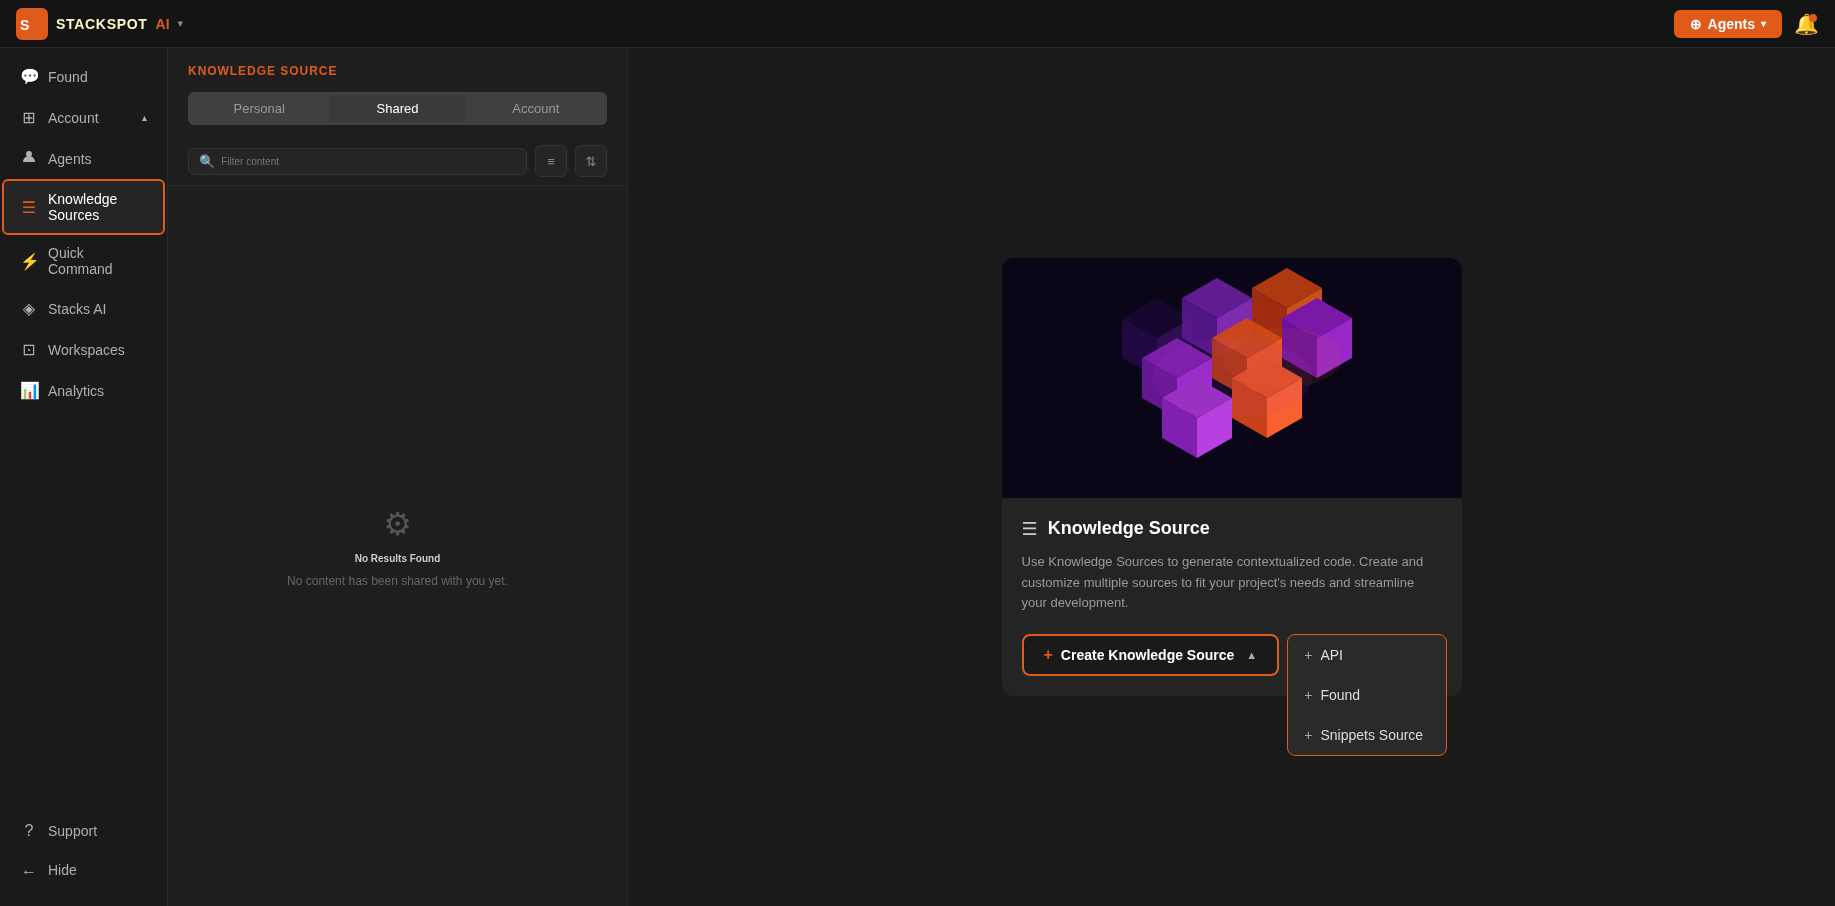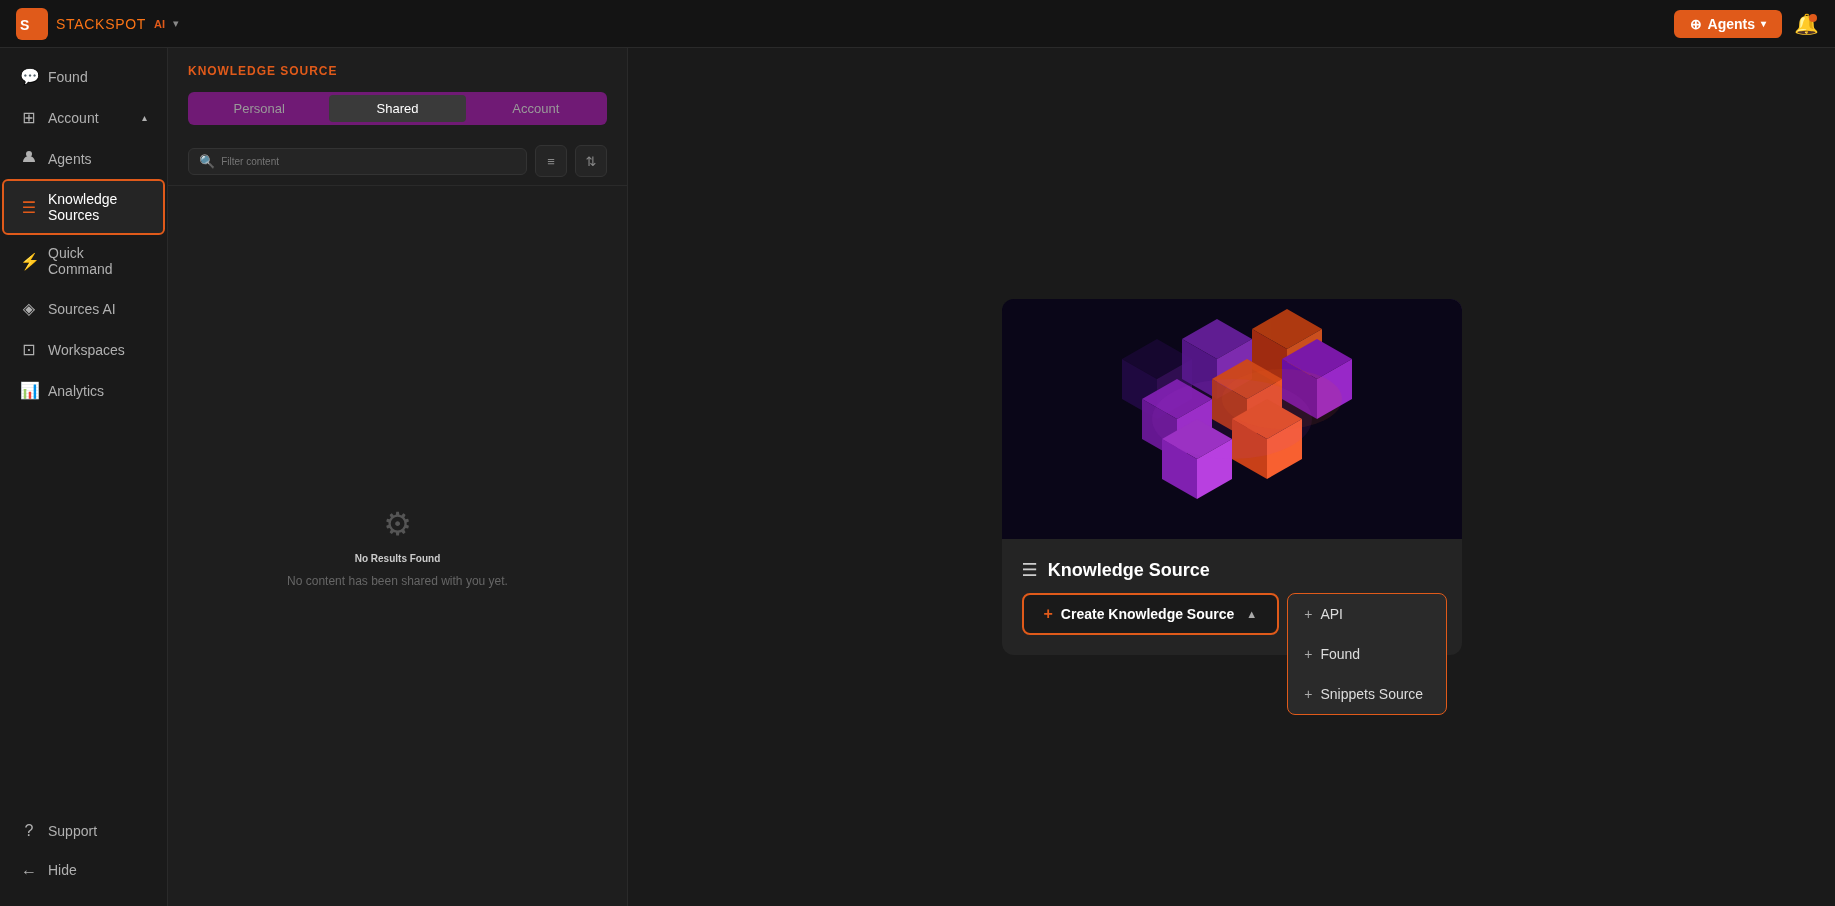--- a/index.html
+++ b/index.html
@@ -134,21 +134,21 @@
     .panel-title {
       font-size: 12px;
       font-weight: 700;
       letter-spacing: 0.08em;
       color: #e05a1a;
       text-transform: uppercase;
       margin-bottom: 14px;
     }
     .tabs {
       display: flex;
-      background: #701a75;
+      background: #404040;
       border-radius: 6px;
       padding: 3px;
       gap: 2px;
     }
     .tab {
       flex: 1;
       padding: 6px 12px;
       border: none;
       background: transparent;
       color: #999;
@@ -333,22 +333,22 @@
   </style>
 </head>
 <body>
 
 <div class="topbar">
   <div class="topbar-logo">
     <svg class="logo-icon" viewBox="0 0 32 32" fill="none">
       <rect width="32" height="32" rx="6" fill="#e05a1a"></rect>
       <text x="4" y="22" font-size="14" fill="white" font-weight="bold">S</text>
     </svg>
-    <span style="color:#f97316;font-weight:400;font-size:14px;letter-spacing:0.05em;">STACKSPOT</span>
-    <span style="color:#e05a1a;font-size:11px;font-weight:700;">AI</span>
+    <span style="color:#fef9c3;font-weight:700;font-size:14px;letter-spacing:0.05em;">STACKSPOT</span>
+    <span style="color:#e05a1a;font-size:14px;font-weight:700;">AI</span>
     <span style="color:#888;font-size:11px;cursor:pointer;">▾</span>
   </div>
   <div class="topbar-right">
     <button class="create-btn">
       <span>⊕</span>
       <span>Agents</span>
       <span class="create-btn-chevron">▾</span>
     </button>
     <button class="notif-btn">
       🔔
@@ -381,21 +381,21 @@
     <div class="sidebar-item active">
       <span class="sidebar-icon">☰</span>
       <span>Knowledge Sources</span>
     </div>
     <div class="sidebar-item">
       <span class="sidebar-icon">⚡</span>
       <span>Quick Command</span>
     </div>
     <div class="sidebar-item">
       <span class="sidebar-icon">◈</span>
-      <span>Sources AI</span>
+      <span>Stacks AI</span>
     </div>
     <div class="sidebar-item">
       <span class="sidebar-icon">⊡</span>
       <span>Workspaces</span>
     </div>
     <div class="sidebar-item">
       <span class="sidebar-icon">📊</span>
       <span>Analytics</span>
     </div>
 
@@ -508,20 +508,21 @@
             <ellipse cx="280" cy="100" rx="60" ry="30" fill="#f06028" opacity="0.1"></ellipse>
           </svg>
         </div>
       </div>
 
       <div class="ks-body">
         <div class="ks-title-row">
           <span class="ks-title-icon">☰</span>
           <span class="ks-title">Knowledge Source</span>
         </div>
+        <p class="ks-desc">Use Knowledge Sources to generate contextualized code. Create and customize multiple sources to fit your project's needs and streamline your development.</p>
 
         
         <div class="create-ks-wrap">
           <button class="create-ks-btn">
             <span class="plus">+</span>
             <span>Create Knowledge Source</span>
             <span class="chev">▲</span>
           </button>
           <div class="dropdown-menu">
             <div class="dropdown-item">

